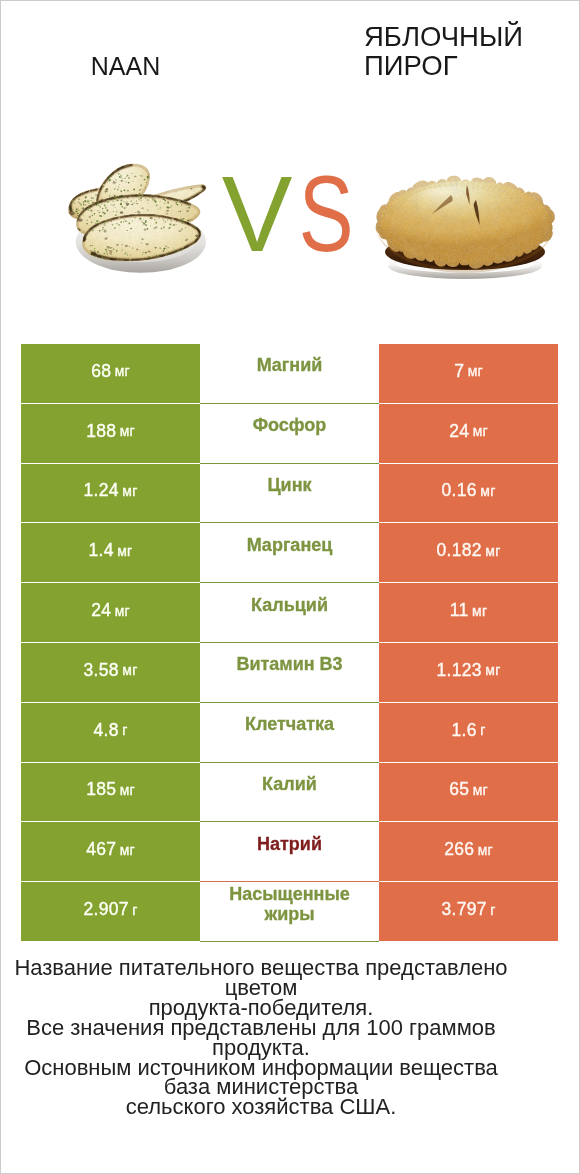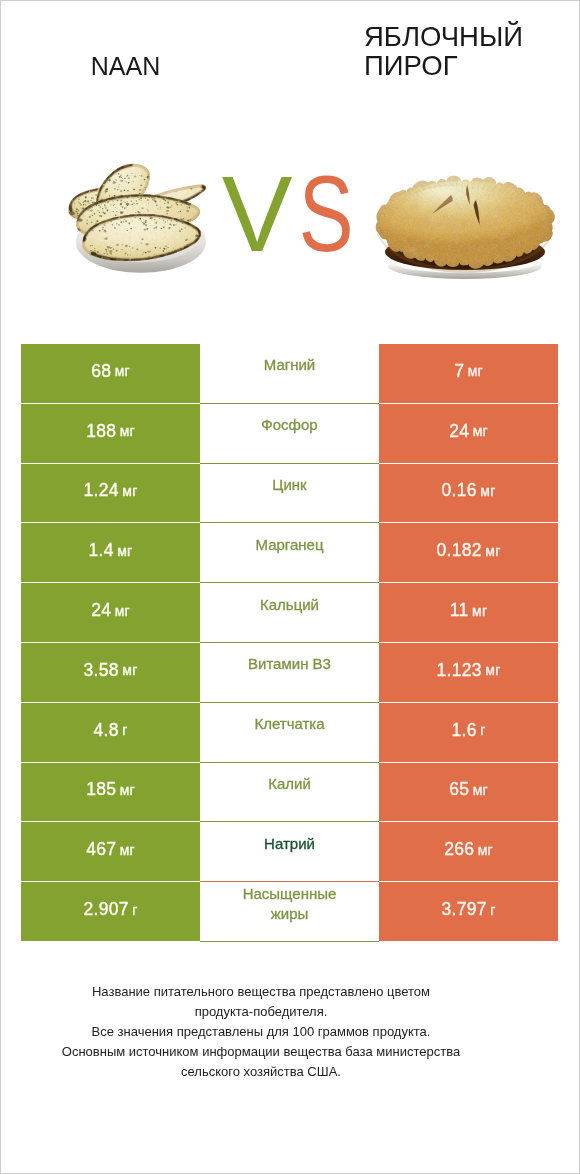--- a/index.html
+++ b/index.html
@@ -38,30 +38,30 @@
   .food { position:absolute; }
 
   
   .table { position:absolute; left:21px; top:344px; width:537px; }
   .row { display:flex; height:59.8px; box-sizing:border-box; }
   .cell { box-sizing:border-box; width:179px; display:flex;
           align-items:center; justify-content:center; text-align:center;
           height:58.8px; padding-bottom:4px; }
   .cell.left  { color:#fdfff4; }
   .cell.right { color:#fff7f2; }
-  .cell.mid   { background:#fff; font-size:15px; line-height:20px; height:59.8px;
-                padding-bottom:16px; -webkit-text-stroke:.3px currentColor; }
+  .cell.mid   { background:#fff; font-size:18px; line-height:20px; height:59.8px;
+                padding-bottom:16px;font-weight:bold; -webkit-text-stroke:.3px currentColor; }
   .val { font-size:17.5px; font-weight:400; letter-spacing:.3px;
          -webkit-text-stroke:.4px currentColor; }
   .unit { font-size:14px; font-weight:400; margin-left:3.5px; letter-spacing:.2px;
           -webkit-text-stroke:.35px currentColor; }
 
   
-  .footer { position:absolute; left:0; top:982px; width:522px;
-            text-align:center; font-size:13px; line-height:19.9px; color:#222222; }
+  .footer { position:absolute; left:0; top:958px; width:522px;
+            text-align:center; font-size:22px; line-height:19.9px; color:#222222; }
 </style>
 </head>
 <body>
 
 <div class="page">
   <div class="page-border"></div>
   <div class="hero">
     <div class="title-left">NAAN</div>
     <div class="title-right">ЯБЛОЧНЫЙ ПИРОГ</div>
     <div class="vs">
@@ -490,21 +490,21 @@
         <div class="cell right" style="background:#e06f49">
           <span class="val">65</span>
           <span class="unit">мг</span>
         </div>
       </div>
       <div class="row">
         <div class="cell left" style="background:#83a22f">
           <span class="val">467</span>
           <span class="unit">мг</span>
         </div>
-        <div class="cell mid" style="color:#14532d;border-bottom:1px solid #d1704f">
+        <div class="cell mid" style="color:#7f1d1d;border-bottom:1px solid #d1704f">
           <span>Натрий</span>
         </div>
         <div class="cell right" style="background:#e06f49">
           <span class="val">266</span>
           <span class="unit">мг</span>
         </div>
       </div>
       <div class="row">
         <div class="cell left" style="background:#83a22f">
           <span class="val">2.907</span>

